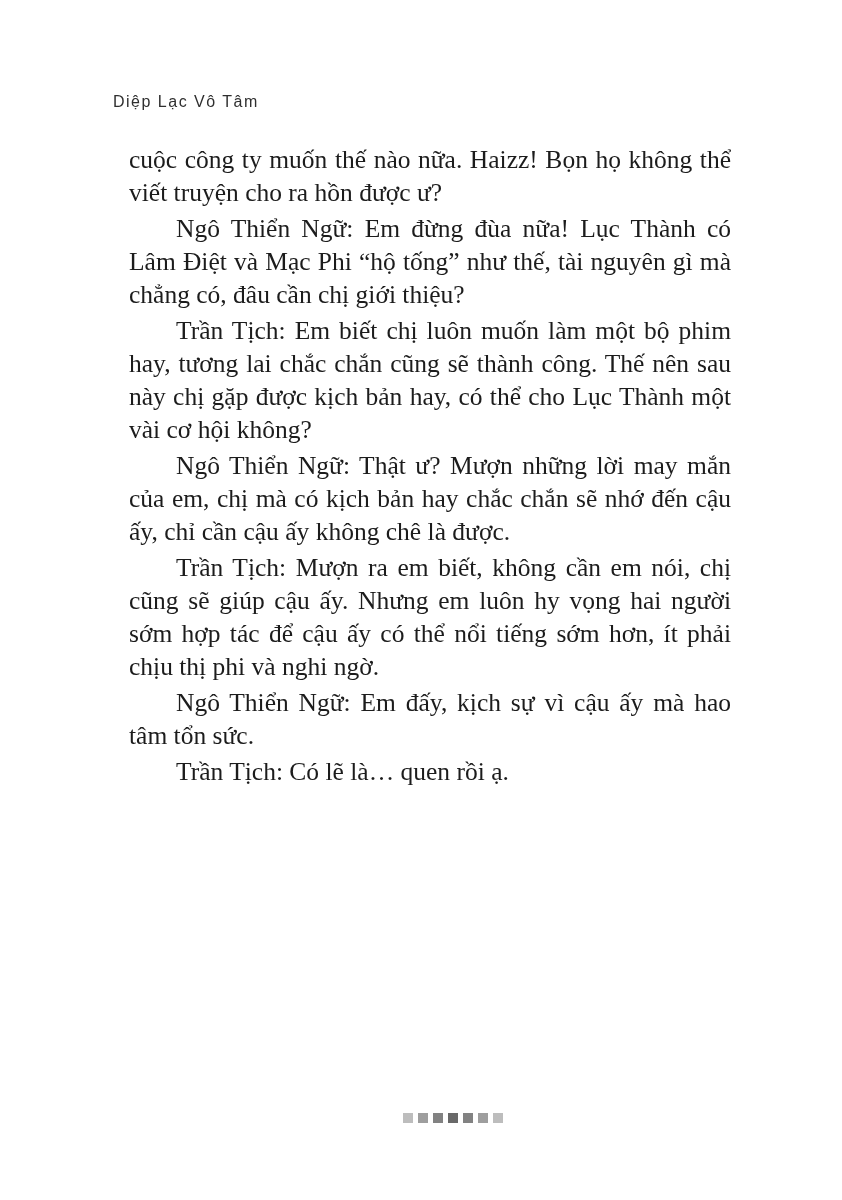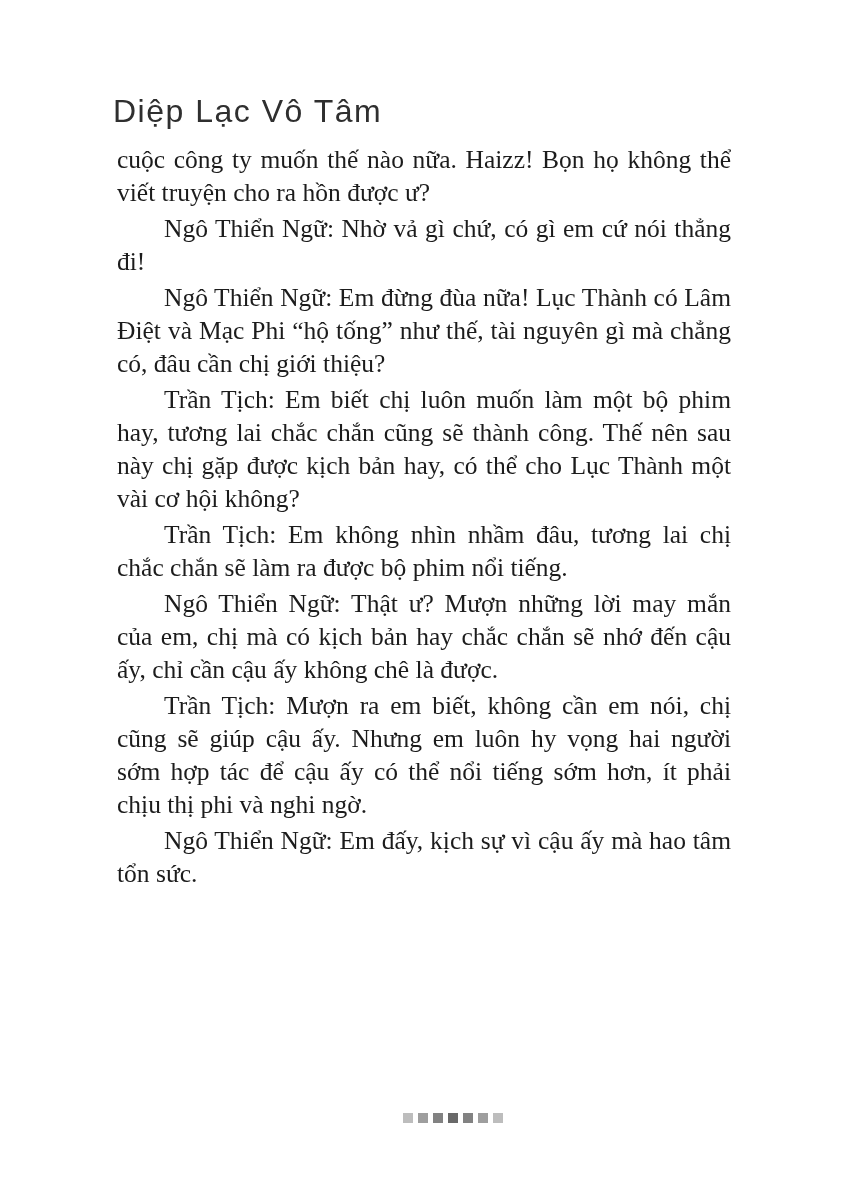--- a/index.html
+++ b/index.html
@@ -14,34 +14,34 @@
     background: #ffffff;
     overflow: hidden;
     font-family: "Liberation Serif", serif;
     color: #1c1c1c;
   }
   .running-header {
     position: absolute;
     left: 113px;
     top: 93px;
     font-family: "Liberation Sans", sans-serif;
-    font-size: 32px;
+    font-size: 16px;
     font-weight: 400;
     letter-spacing: 1.5px;
     color: #2f2f2f;
     white-space: nowrap;
   }
   .body-text {
     position: absolute;
     left: 113px;
     top: 143px;
     width: 618px;
   }
   .body-text p {
-    margin: 0 0 3px 4px;
+    margin: 0 0 3px 16px;
     font-size: 25.5px;
     line-height: 33px;
     text-align: justify;
     text-indent: 47px;
   }
   .body-text p:first-child {
     text-indent: 0;
   }
   .page-footer {
     position: absolute;
@@ -71,27 +71,26 @@
 </style>
 </head>
 <body>
 
 <div class="page">
 
   <div class="running-header">Diệp Lạc Vô Tâm</div>
 
   <div class="body-text">
     <p>cuộc công ty muốn thế nào nữa. Haizz! Bọn họ không thể viết truyện cho ra hồn được ư?</p>
-    <p>Ngô Thiển Ngữ: Nhờ vả gì chứ, có gì em cứ nói thẳng đi!</p>
     <p>Ngô Thiển Ngữ: Em đừng đùa nữa! Lục Thành có Lâm Điệt và Mạc Phi “hộ tống” như thế, tài nguyên gì mà chẳng có, đâu cần chị giới thiệu?</p>
     <p>Trần Tịch: Em biết chị luôn muốn làm một bộ phim hay, tương lai chắc chắn cũng sẽ thành công. Thế nên sau này chị gặp được kịch bản hay, có thể cho Lục Thành một vài cơ hội không?</p>
-    <p>Trần Tịch: Em không nhìn nhầm đâu, tương lai chị chắc chắn sẽ làm ra được bộ phim nổi tiếng.</p>
     <p>Ngô Thiển Ngữ: Thật ư? Mượn những lời may mắn của em, chị mà có kịch bản hay chắc chắn sẽ nhớ đến cậu ấy, chỉ cần cậu ấy không chê là được.</p>
     <p>Trần Tịch: Mượn ra em biết, không cần em nói, chị cũng sẽ giúp cậu ấy. Nhưng em luôn hy vọng hai người sớm hợp tác để cậu ấy có thể nổi tiếng sớm hơn, ít phải chịu thị phi và nghi ngờ.</p>
     <p>Ngô Thiển Ngữ: Em đấy, kịch sự vì cậu ấy mà hao tâm tổn sức.</p>
+    <p>Trần Tịch: Có lẽ là… quen rồi ạ.</p>
   </div>
 
   <div class="page-footer">
     <div class="page-number">10</div>
     <div class="ornament-row">
       <span class="ornament-square" style="background: rgb(189, 189, 189);"></span>
       <span class="ornament-square" style="background: rgb(158, 158, 158);"></span>
       <span class="ornament-square" style="background: rgb(130, 130, 130);"></span>
       <span class="ornament-square" style="background: rgb(105, 105, 105);"></span>
       <span class="ornament-square" style="background: rgb(130, 130, 130);"></span>

